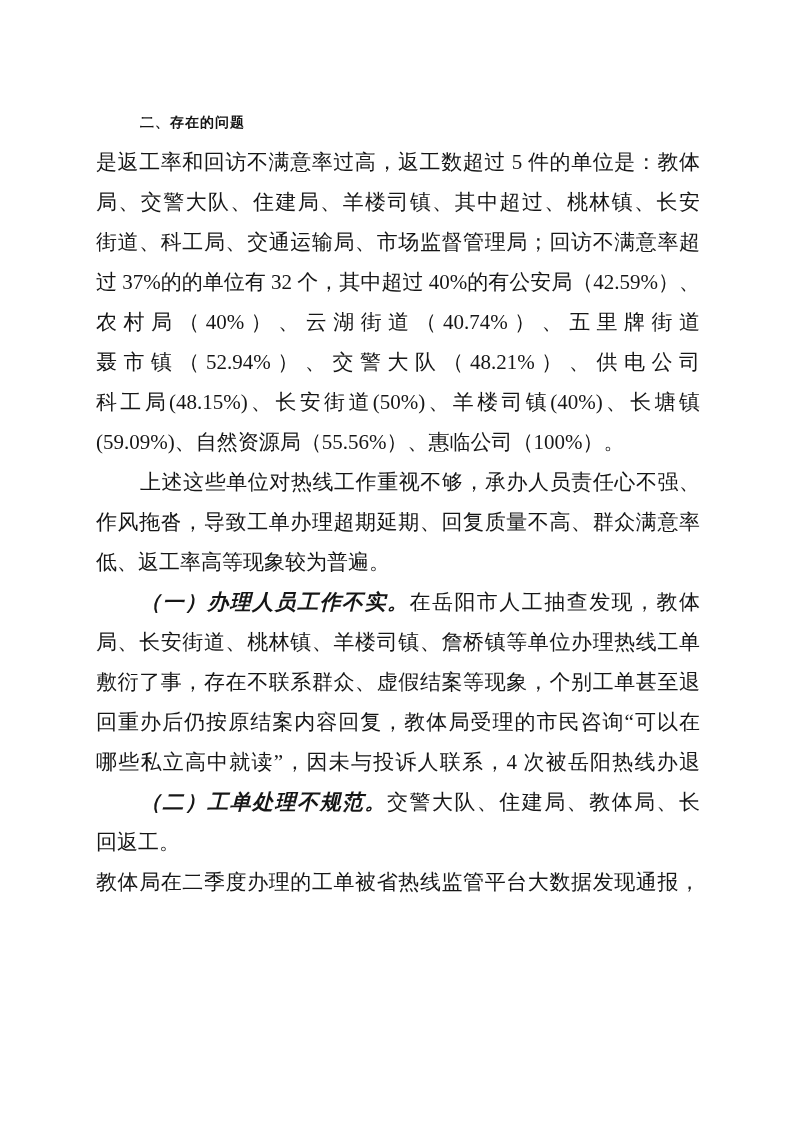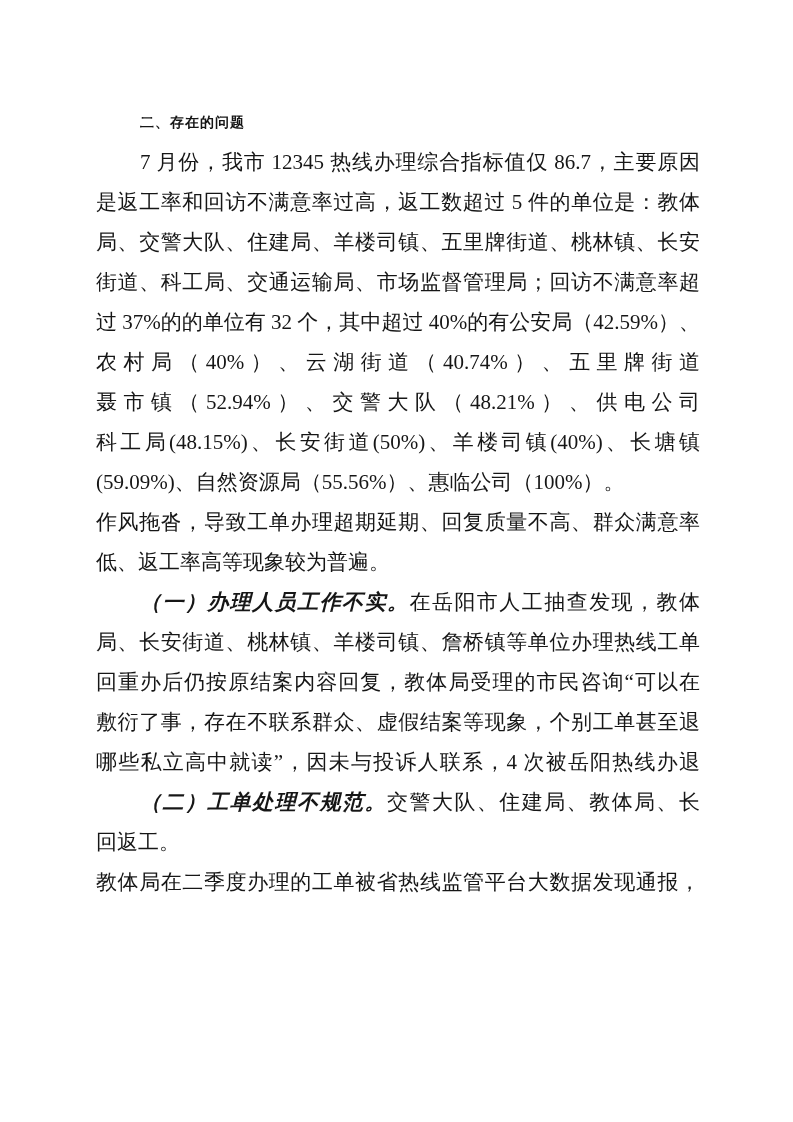--- a/index.html
+++ b/index.html
@@ -57,66 +57,66 @@
 </head>
 <body>
 
 <div class="page">
   <div class="text-column">
 
     <div class="line heading ind">
       <span>二、存在的问题</span>
     </div>
 
-    <div class="line j ind">
-      <span>7 月份，我市 12345 热线办理综合指标值仅 86.7，主要原因</span>
-    </div>
     <div class="line j">
       <span>是返工率和回访不满意率过高，返工数超过 5 件的单位是：教体</span>
     </div>
     <div class="line j">
-      <span>局、交警大队、住建局、羊楼司镇、五里牌街道、桃林镇、长安</span>
+      <span>局、交警大队、住建局、羊楼司镇、其中超过、桃林镇、长安</span>
     </div>
     <div class="line j">
       <span>街道、科工局、交通运输局、市场监督管理局；回访不满意率超</span>
     </div>
     <div class="line j">
       <span>过 37%的的单位有 32 个，其中超过 40%的有公安局（42.59%）、</span>
     </div>
     <div class="line j">
       <span>农村局（40%）、云湖街道（40.74%）、五里牌街道（44.83%）、</span>
     </div>
     <div class="line j">
       <span>聂市镇（52.94%）、交警大队（48.21%）、供电公司（66.67%）、</span>
     </div>
     <div class="line j">
       <span>科工局(48.15%)、长安街道(50%)、羊楼司镇(40%)、长塘镇</span>
     </div>
     <div class="line">
       <span>(59.09%)、自然资源局（55.56%）、惠临公司（100%）。</span>
     </div>
 
+    <div class="line j ind">
+      <span>上述这些单位对热线工作重视不够，承办人员责任心不强、</span>
+    </div>
     <div class="line j">
       <span>作风拖沓，导致工单办理超期延期、回复质量不高、群众满意率</span>
     </div>
     <div class="line">
       <span>低、返工率高等现象较为普遍。</span>
     </div>
 
     <div class="line j ind">
       <span class="lead">（一）办理人员工作不实。</span><span>在岳阳市人工抽查发现，教体</span>
     </div>
     <div class="line j">
       <span>局、长安街道、桃林镇、羊楼司镇、詹桥镇等单位办理热线工单</span>
     </div>
     <div class="line j">
-      <span>回重办后仍按原结案内容回复，教体局受理的市民咨询“可以在</span>
+      <span>敷衍了事，存在不联系群众、虚假结案等现象，个别工单甚至退</span>
     </div>
     <div class="line j">
-      <span>敷衍了事，存在不联系群众、虚假结案等现象，个别工单甚至退</span>
+      <span>回重办后仍按原结案内容回复，教体局受理的市民咨询“可以在</span>
     </div>
     <div class="line j">
       <span>哪些私立高中就读”，因未与投诉人联系，4 次被岳阳热线办退</span>
     </div>
     <div class="line j ind">
       <span class="lead">（二）工单处理不规范。</span><span>交警大队、住建局、教体局、长</span>
     </div>
 
     <div class="line">
       <span>回返工。</span>

